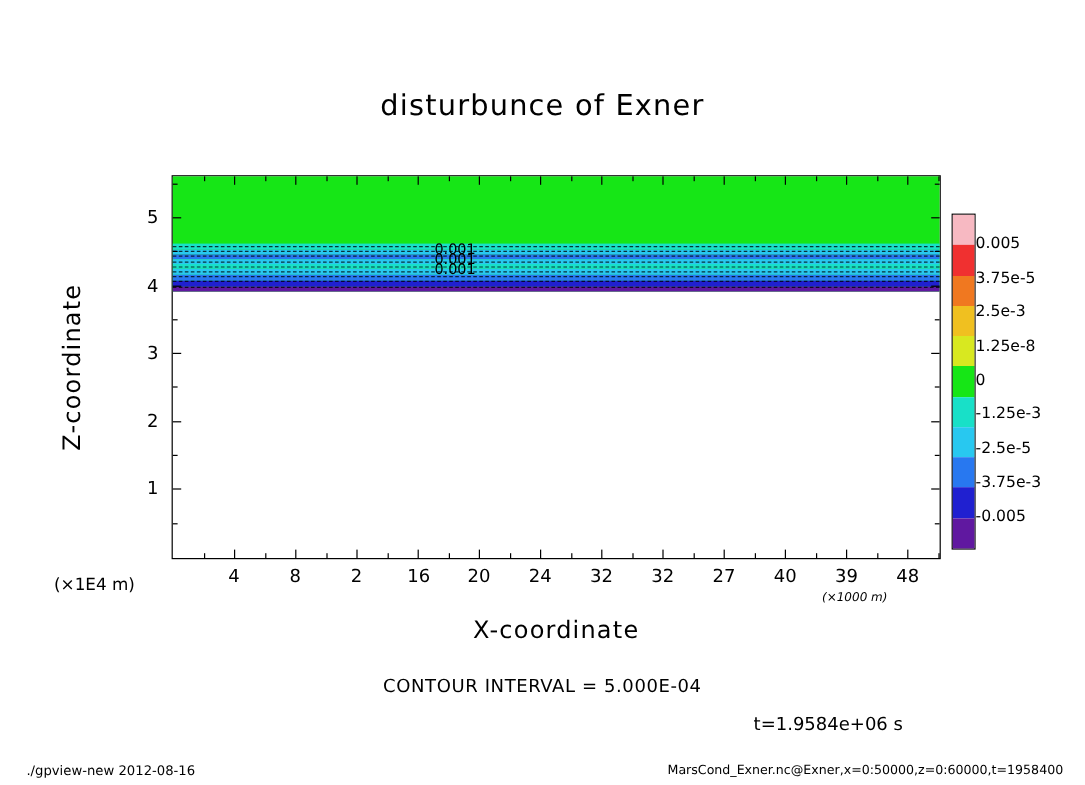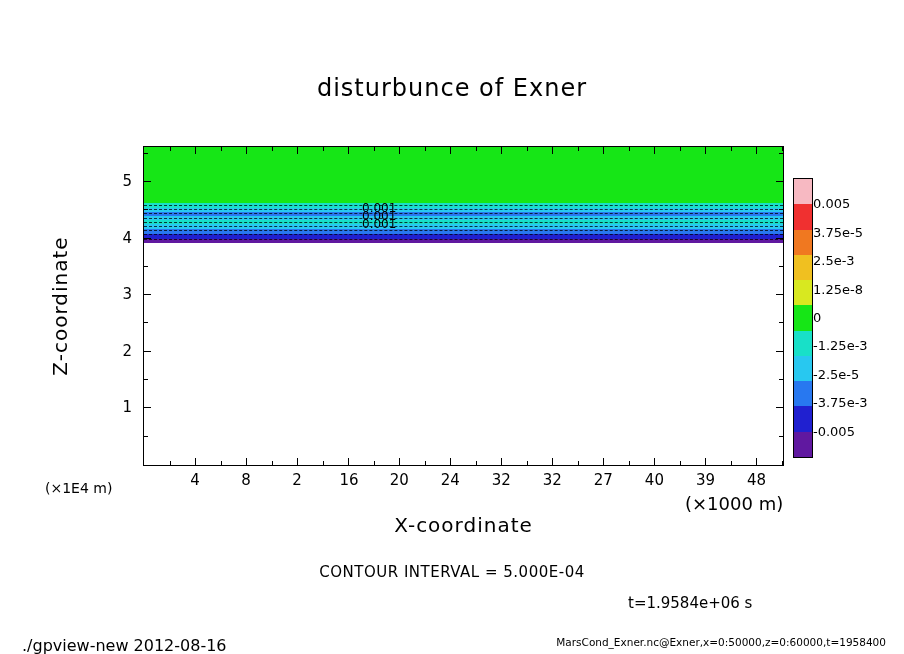--- a/index.html
+++ b/index.html
@@ -101,21 +101,22 @@
   #yaxis-title {
     left: 60px; top: 306px;
     font-size: 20px;
     letter-spacing: 1px;
     transform: translate(-50%, -50%) rotate(-90deg);
     transform-origin: center center;
     white-space: nowrap;
   }
   #x-units {
     left: 685px; top: 493px;
-    font-size: 18px;
+    font-size: 10px;
+    font-style: italic;
   }
   #y-units {
     left: 45px; top: 480px;
     font-size: 14px;
   }
 
   
   #colorbar {
     left: 793px; top: 178px;
     width: 20px; height: 280px;
@@ -136,21 +137,21 @@
     text-align: center;
     font-size: 15px;
     letter-spacing: .5px;
   }
   #time-stamp {
     left: 628px; top: 594px;
     font-size: 15px;
   }
   #footer-left {
     left: 22px; top: 636px;
-    font-size: 16px;
+    font-size: 11px;
   }
   #footer-right {
     right: 18px; top: 636px;
     font-size: 10.5px;
     margin-left: 30px;
   }
 </style>
 </head>
 <body>
 

